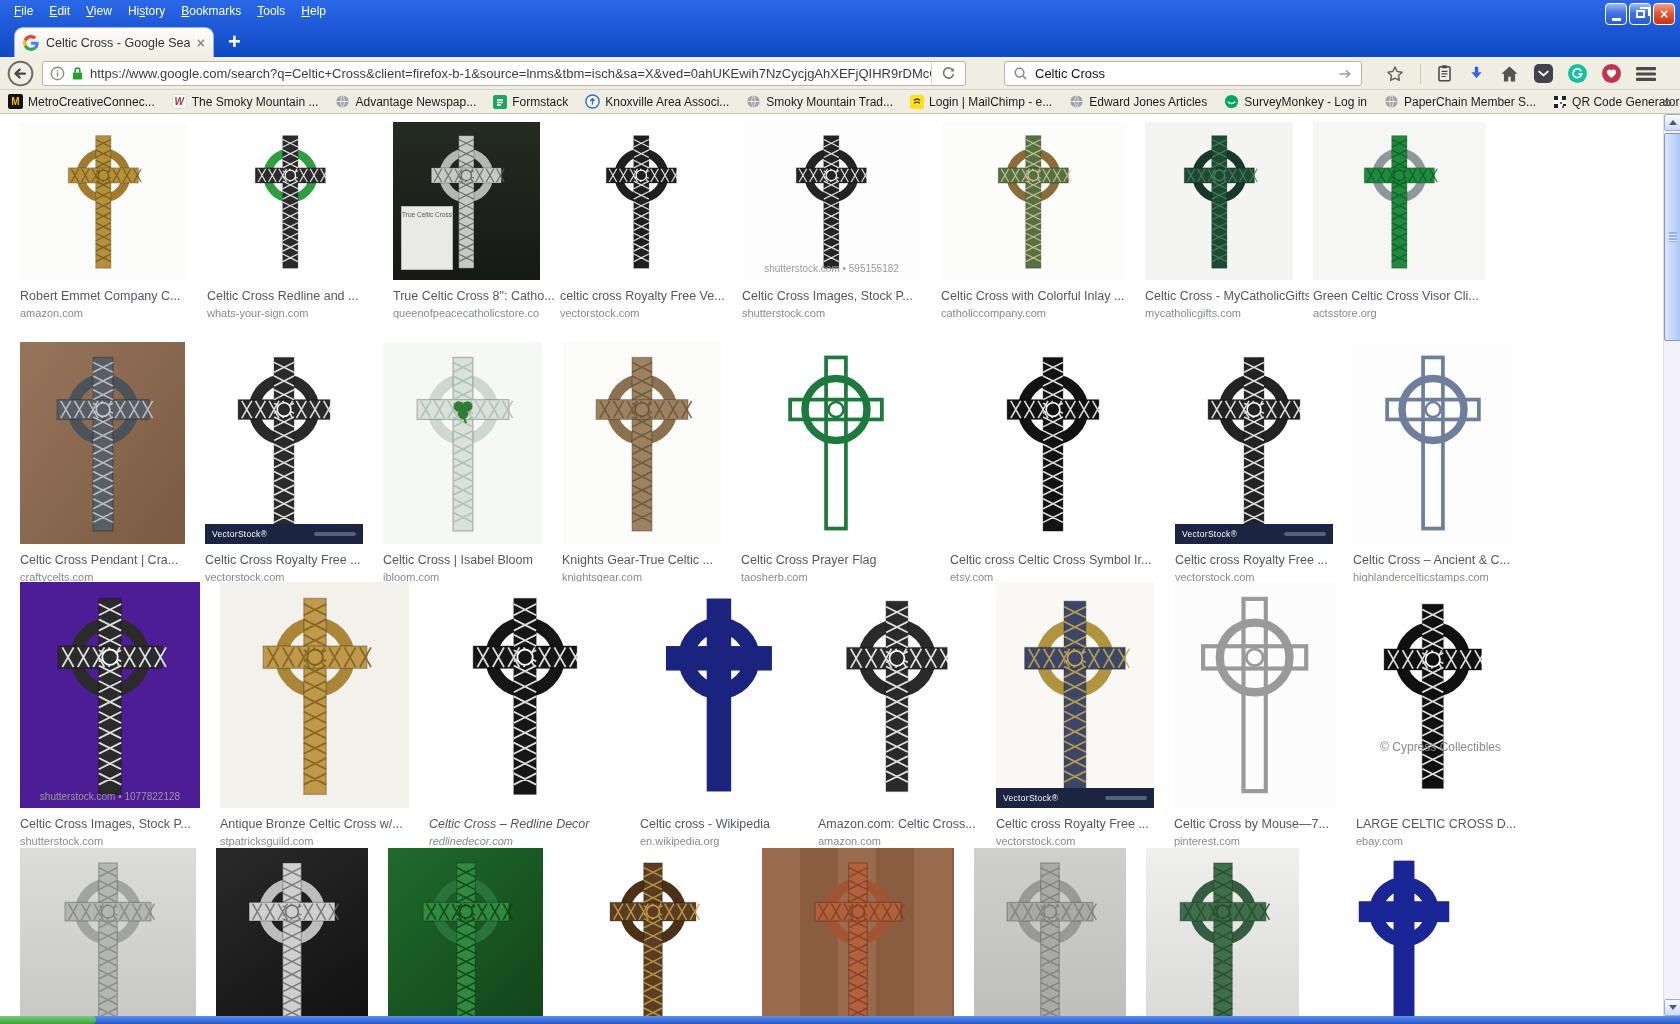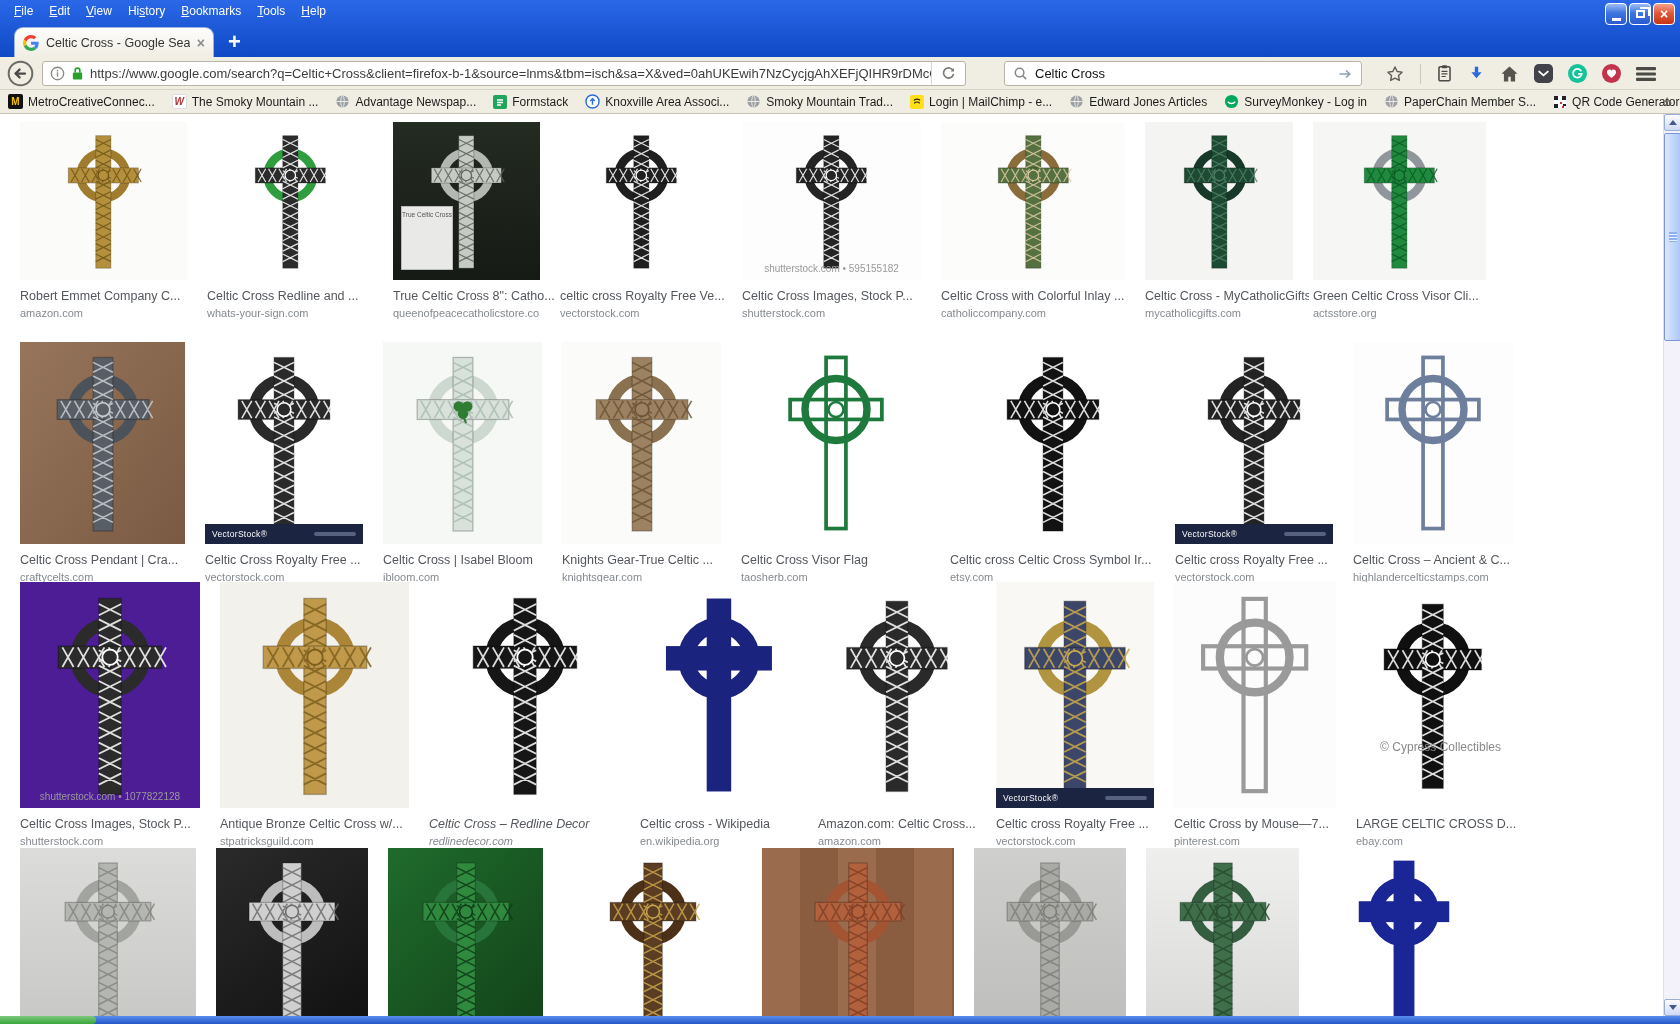--- a/index.html
+++ b/index.html
@@ -530,21 +530,21 @@
       <div class="col" style="width: 189px;">
         <div class="tile" style="height: 202px; background: rgb(255, 255, 255);">
           <svg viewBox="0 0 100 150" height="186" style="max-width:86%">
             <circle cx="50" cy="48" r="25" fill="none" stroke="#1e7a3c" stroke-width="6"></circle>
             <rect x="42" y="6" width="16" height="138" fill="none" stroke="#1e7a3c" stroke-width="3"></rect>
             <rect x="13" y="40" width="74" height="16" fill="none" stroke="#1e7a3c" stroke-width="3"></rect>
             <circle cx="50" cy="48" r="6" fill="none" stroke="#1e7a3c" stroke-width="2"></circle>
           </svg>
         </div>
         <div class="cap">
-          <div class="t">Celtic Cross Visor Flag</div>
+          <div class="t">Celtic Cross Prayer Flag</div>
           <div class="s">taosherb.com</div>
         </div>
       </div>
       <div class="col" style="width: 205px;">
         <div class="tile" style="height: 202px; background: rgb(255, 255, 255);">
           <svg viewBox="0 0 100 150" height="186" style="max-width:86%">
             <circle cx="50" cy="48" r="24" fill="none" stroke="#121212" stroke-width="9"></circle>
             <rect x="42" y="6" width="16" height="140" fill="#121212" stroke="rgba(0,0,0,0.25)" stroke-width="1"></rect>
             <rect x="13" y="40" width="74" height="16" fill="#121212" stroke="rgba(0,0,0,0.25)" stroke-width="1"></rect>
             <path d="M42 10L58 18M58 10L42 18M42 21L58 29M58 21L42 29M42 32L58 40M58 32L42 40M42 43L58 51M58 43L42 51M42 54L58 62M58 54L42 62M42 65L58 73M58 65L42 73M42 76L58 84M58 76L42 84M42 87L58 95M58 87L42 95M42 98L58 106M58 98L42 106M42 109L58 117M58 109L42 117M42 120L58 128M58 120L42 128M42 131L58 139M58 131L42 139M16 41L24 55M24 41L16 55M27 41L35 55M35 41L27 55M38 41L46 55M46 41L38 55M49 41L57 55M57 41L49 55M60 41L68 55M68 41L60 55M71 41L79 55M79 41L71 55M82 41L90 55M90 41L82 55" stroke="#ffffff" stroke-width="1.3" fill="none" opacity="0.85"></path>

